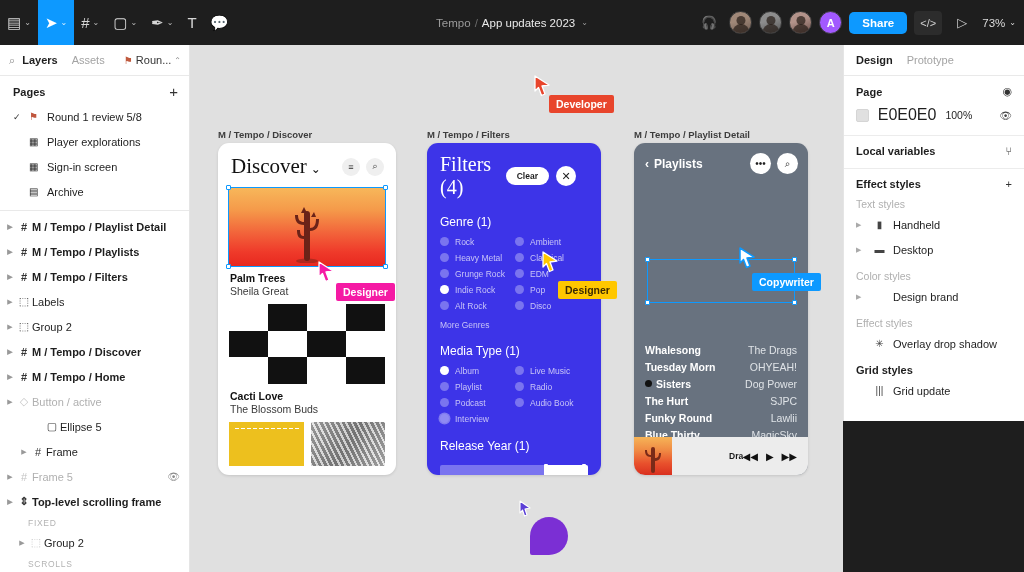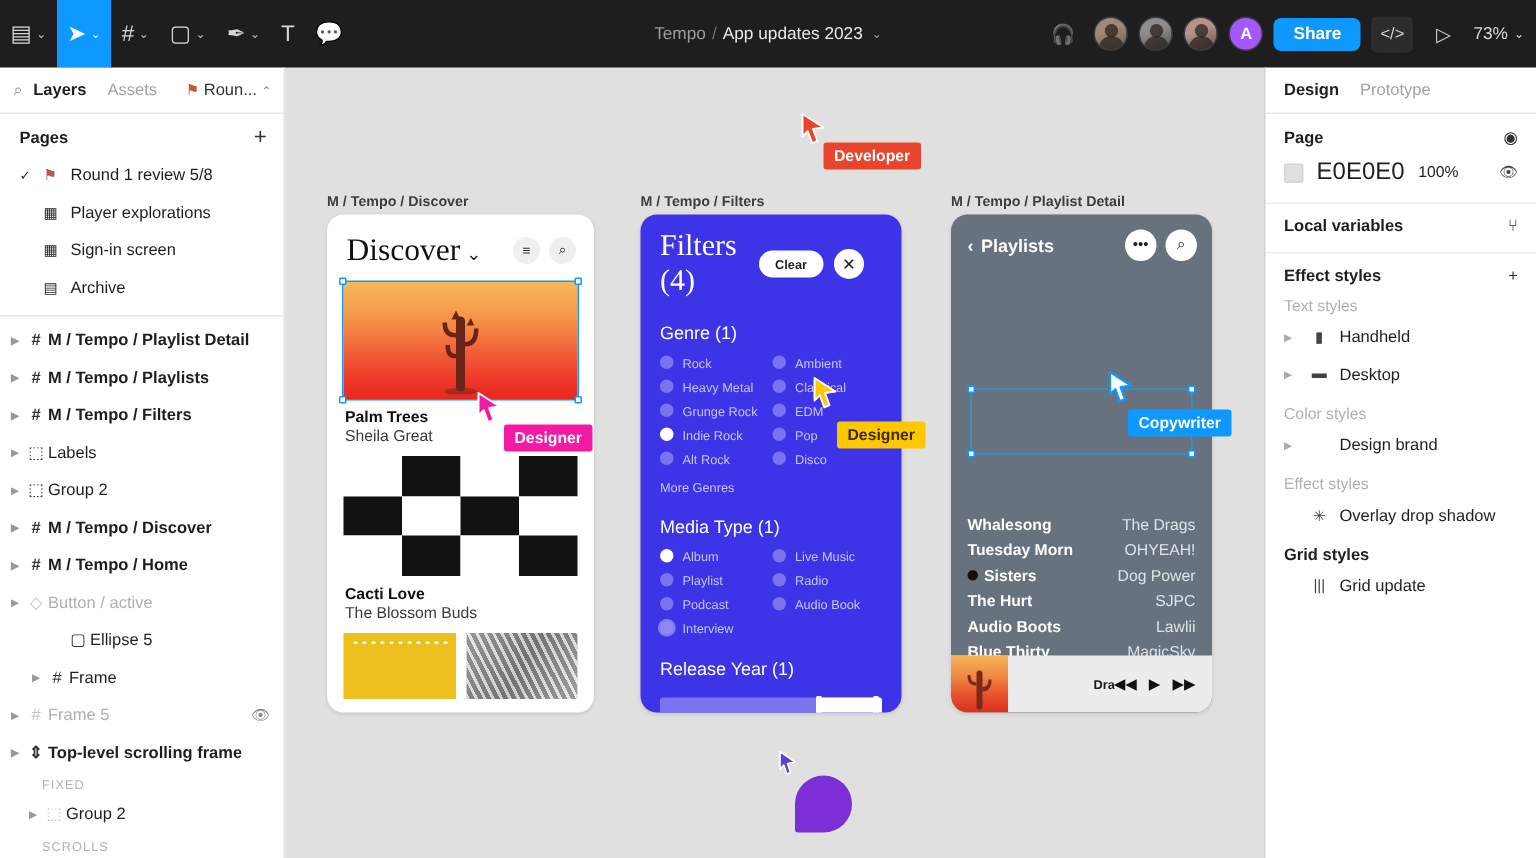--- a/index.html
+++ b/index.html
@@ -267,21 +267,21 @@
     position: absolute; font-size: 10.5px; font-weight: bold; color: #fff;
     padding: 3px 7px; white-space: nowrap; border-radius: 2px;
   }
   .purple-blob {
     position: absolute; width: 38px; height: 38px; background: #7b2fd4;
     border-radius: 19px 19px 19px 2px;
   }
 
   
   .right-panel {
-    position: absolute; top: 45px; right: 0; width: 181px; height: 527px;
+    position: absolute; top: 45px; right: 0; width: 181px; height: 376px;
     background: #fff; border-left: 1px solid #e5e5e5;
   }
   .rp-tabs {
     height: 31px; display: flex; align-items: center; gap: 14px;
     padding: 0 12px; border-bottom: 1px solid #e9e9e9;
   }
   .rp-tab { font-size: 11px; color: #a3a3a3; }
   .rp-tab.active { color: #1e1e1e; font-weight: bold; }
   .rp-sec { border-bottom: 1px solid #ececec; padding: 9px 12px 11px; }
   .rp-sec.nb { border-bottom: none; }
@@ -677,21 +677,21 @@
           </div>
           <div class="pl-row">
             <span class="nm"><span class="playing-dot"></span>Sisters</span>
             <span class="ar">Dog Power</span>
           </div>
           <div class="pl-row">
             <span class="nm">The Hurt</span>
             <span class="ar">SJPC</span>
           </div>
           <div class="pl-row">
-            <span class="nm">Audio Boots</span>
+            <span class="nm">Funky Round</span>
             <span class="ar">Lawlii</span>
           </div>
           <div class="pl-row">
             <span class="nm">Blue Thirty</span>
             <span class="ar">MagicSky</span>
           </div>
           <div class="pl-row">
             <span class="nm">California</span>
             <span class="ar">The WWWs</span>
           </div>

